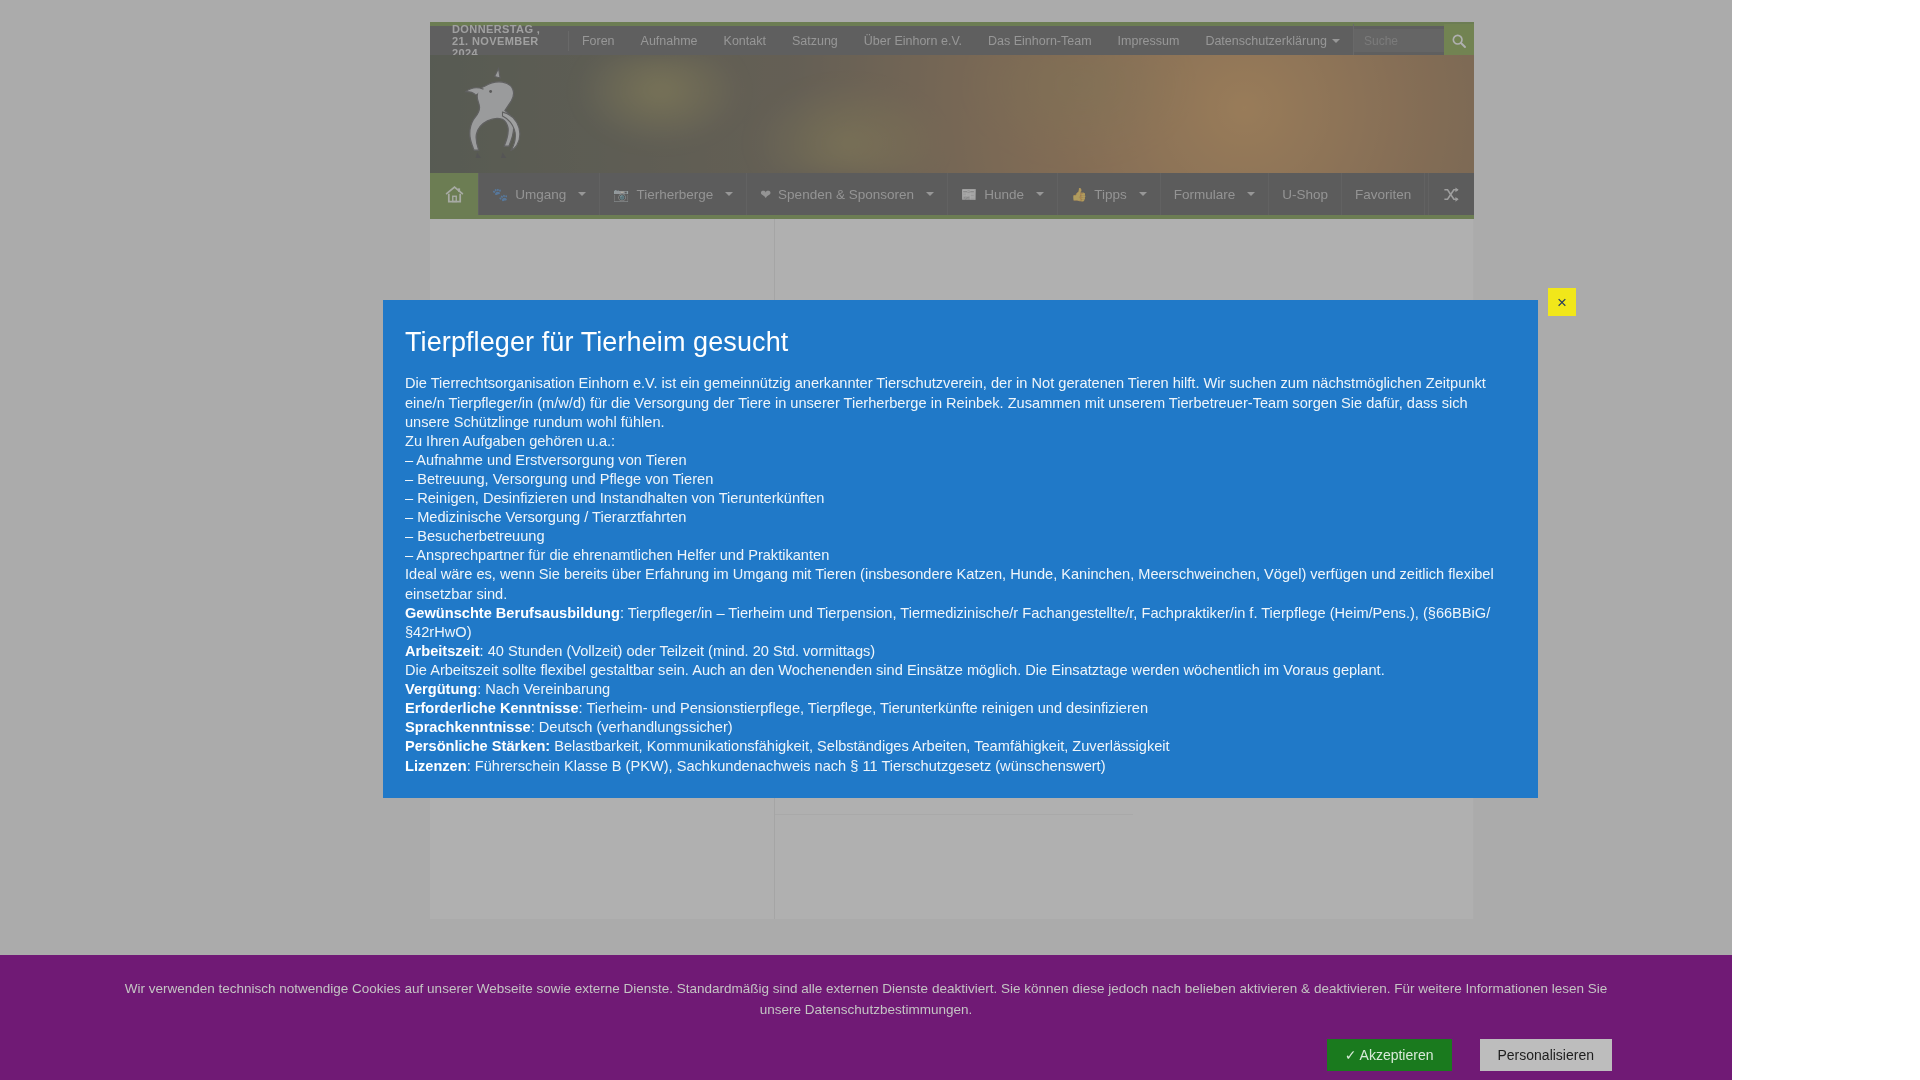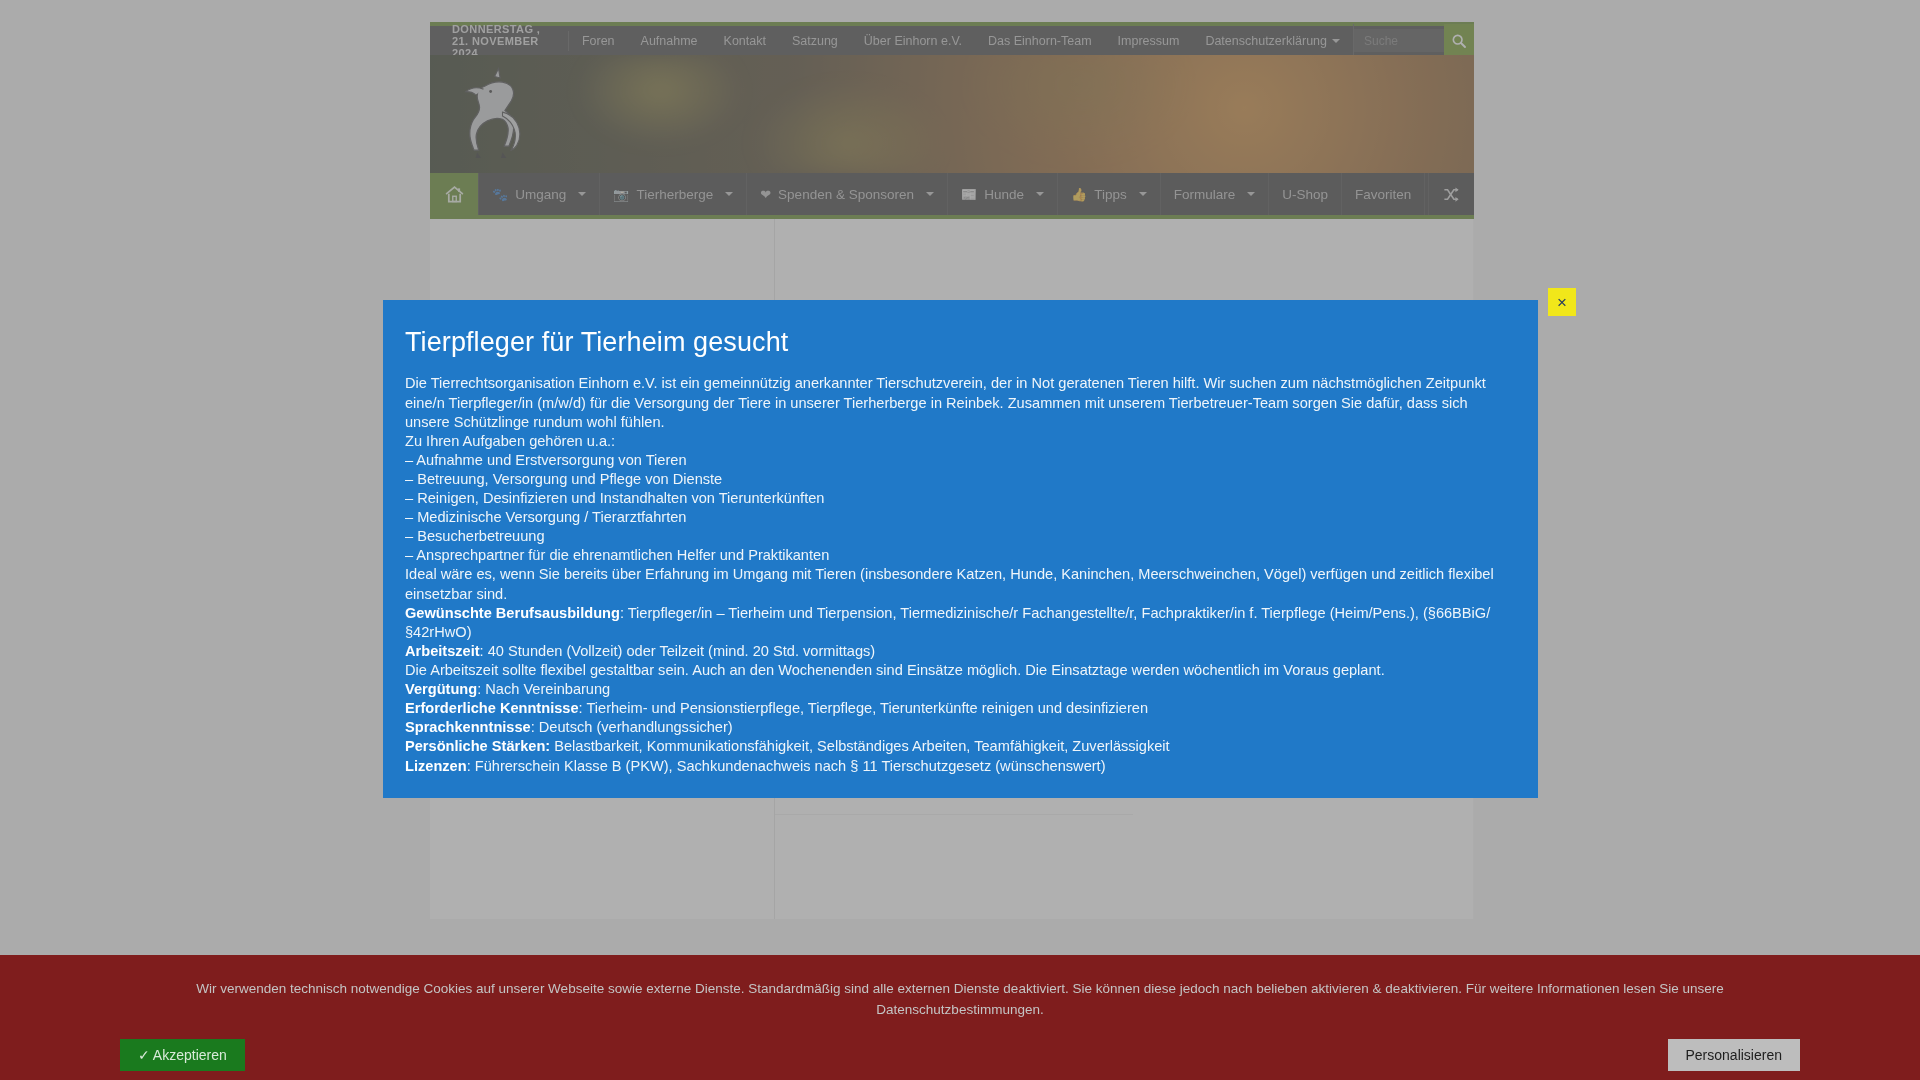--- a/index.html
+++ b/index.html
@@ -1,21 +1,21 @@
 <!DOCTYPE html>
 <html><head>
 <meta charset="utf-8">
 <style>
   * { box-sizing: border-box; margin: 0; padding: 0; }
   html, body {
     width: 1920px; height: 1080px;
     font-family: "Liberation Sans", sans-serif;
     background: #ffffff; overflow: hidden;
   }
-  #root { position: relative; width: 1920px; height: 1080px; background:#f5f5f5; }
+  #root { position: relative; width: 1732px; height: 1080px; background:#f5f5f5; }
 
   
   .page { position:absolute; inset:0; background:#f1f1f1; }
 
   .page-wrap { position:absolute; left:430px; top:22px; width:1044px; }
 
   .topbar {
     height:33px; background:#2b2b2b; border-top:4px solid #4d7a0b;
     display:flex; align-items:center; color:#c9c9c9; font-size:12.5px;
   }
@@ -101,24 +101,24 @@
   .modal b { font-weight:bold; color:#ffffff; }
   .modal-close {
     position:absolute; right:-38px; top:-12px; width:28px; height:28px;
     background:#f1e71a; color:#2a3e5c; border:0; cursor:pointer;
     display:flex; align-items:center; justify-content:center; font-size:17px; line-height:1;
   }
 
   
   .cookie {
     position:absolute; left:0; right:0; bottom:0; height:125px;
-    background:#7f1d1d; color:#c4c4c4; padding:24px 120px 0 120px; text-align:center;
+    background:#701a75; color:#c4c4c4; padding:24px 120px 0 120px; text-align:center;
   }
   .cookie p { font-size:13.5px; line-height:1.55; }
-  .cookie .btns { margin-top:18px; display:flex; justify-content:space-between; gap:10px; }
+  .cookie .btns { margin-top:18px; display:flex; justify-content:flex-end; gap:28px; }
   .cookie .accept { background:#1a7a1e; color:#d9ead9; border:0; padding:8px 18px; font-size:14px; cursor:pointer; font-family:"Liberation Sans",sans-serif; }
   .cookie .perso { background:#bdbdbd; color:#1e1e1e; border:0; padding:8px 18px; font-size:14px; cursor:pointer; font-family:"Liberation Sans",sans-serif; }
 </style>
 </head>
 <body>
 
 <div id="root">
 
   <div class="page">
     <div class="page-wrap">
@@ -265,21 +265,21 @@
 
   <div class="dim"></div>
 
   <div class="modal">
     <button class="modal-close">×</button>
     <h1>Tierpfleger für Tierheim gesucht</h1>
     <div id="modalbody">
         <p>Die Tierrechtsorganisation Einhorn e.V. ist ein gemeinnützig anerkannter Tierschutzverein,  der in Not geratenen Tieren hilft. Wir suchen zum nächstmöglichen Zeitpunkt eine/n Tierpfleger/in (m/w/d) für die Versorgung der Tiere in unserer Tierherberge in Reinbek. Zusammen mit unserem Tierbetreuer-Team sorgen Sie dafür, dass sich unsere Schützlinge rundum wohl fühlen.</p>
         <p>Zu Ihren Aufgaben gehören u.a.:</p>
         <p>– Aufnahme und Erstversorgung von Tieren</p>
-        <p>– Betreuung, Versorgung und Pflege von Dienste</p>
+        <p>– Betreuung, Versorgung und Pflege von Tieren</p>
         <p>– Reinigen, Desinfizieren und Instandhalten von Tierunterkünften</p>
         <p>– Medizinische Versorgung / Tierarztfahrten</p>
         <p>– Besucherbetreuung</p>
         <p>– Ansprechpartner für die ehrenamtlichen Helfer und Praktikanten</p>
         <p>Ideal wäre es, wenn Sie bereits über Erfahrung im Umgang mit Tieren (insbesondere Katzen, Hunde, Kaninchen, Meerschweinchen, Vögel) verfügen und zeitlich flexibel einsetzbar sind.</p>
         <p><b>Gewünschte Berufsausbildung</b>: Tierpfleger/in – Tierheim und Tierpension, Tiermedizinische/r Fachangestellte/r, Fachpraktiker/in f. Tierpflege (Heim/Pens.), (§66BBiG/§42rHwO)</p>
         <p><b>Arbeitszeit</b>: 40 Stunden (Vollzeit) oder Teilzeit (mind. 20 Std. vormittags)</p>
         <p>Die Arbeitszeit sollte flexibel gestaltbar sein. Auch an den Wochenenden sind Einsätze möglich. Die Einsatztage werden wöchentlich im Voraus geplant.</p>
         <p><b>Vergütung</b>: Nach Vereinbarung</p>
         <p><b>Erforderliche Kenntnisse</b>: Tierheim- und Pensionstierpflege, Tierpflege, Tierunterkünfte reinigen und desinfizieren</p>

